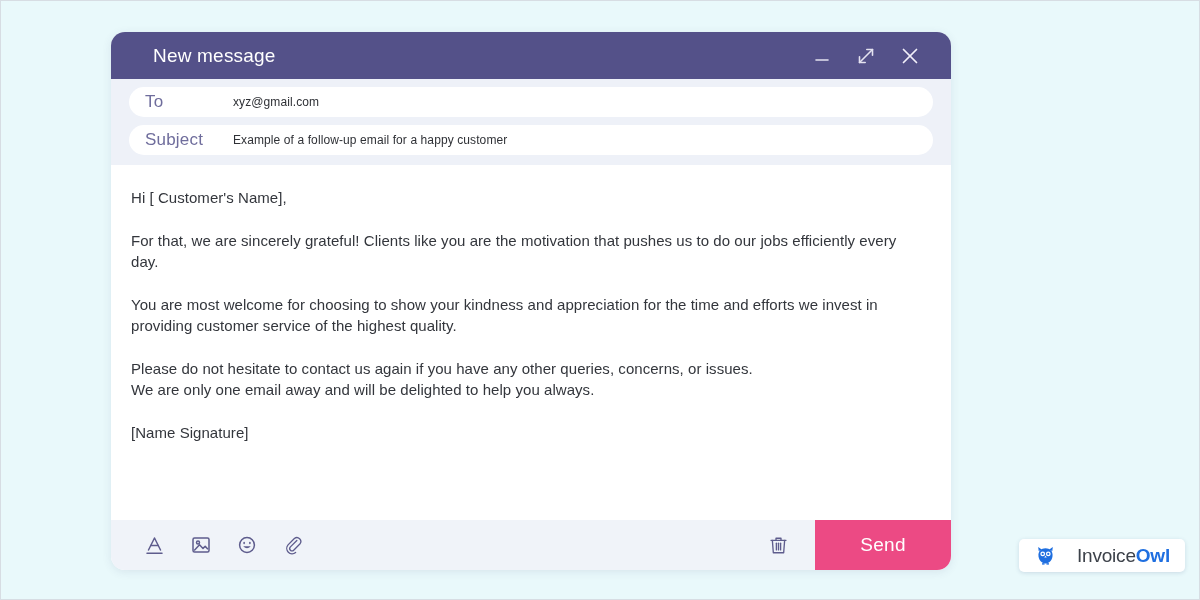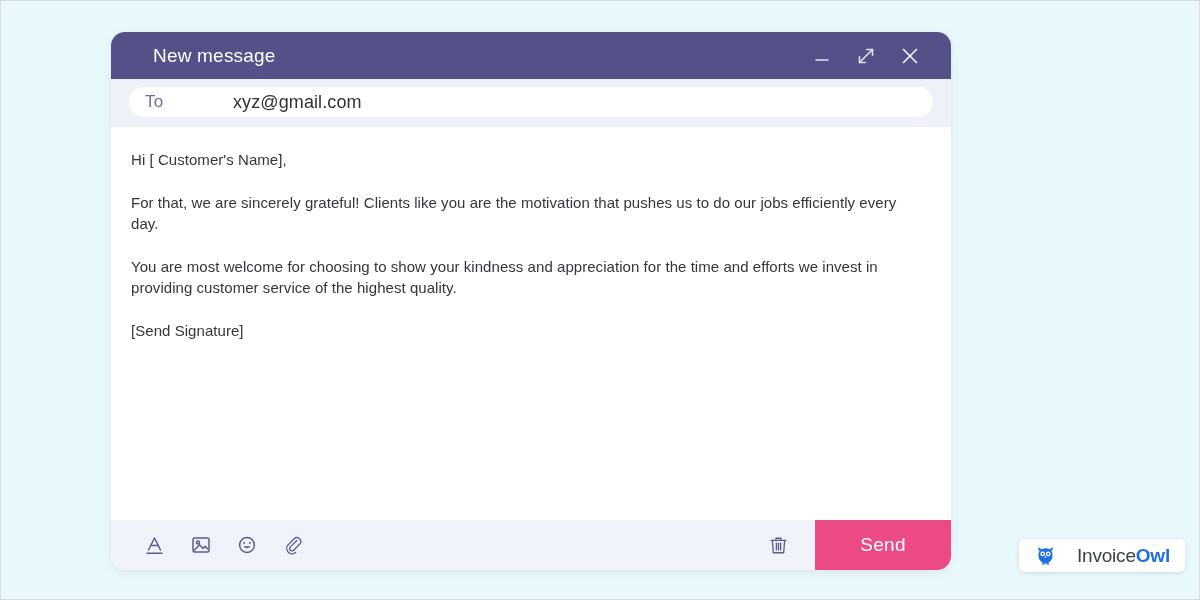--- a/index.html
+++ b/index.html
@@ -87,21 +87,21 @@
   .field-row:last-child { margin-bottom: 0; }
   .field-label {
     color: #6f6d9c;
     font-size: 17px;
     width: 88px;
     flex: none;
     letter-spacing: 0.2px;
   }
   .field-value {
     color: #2f3136;
-    font-size: 18px;
+    font-size: 12px;
     letter-spacing: 0.1px;
     flex: 1;
     white-space: nowrap;
     overflow: hidden;
   }
 
   
   .body-area {
     flex: 1;
     background: #ffffff;
@@ -229,28 +229,34 @@
       </div>
     </div>
 
     <div class="fields">
 
       <div class="field-row">
         <span class="field-label">To</span>
         <span class="field-value">xyz@gmail.com</span>
       </div>
 
+      <div class="field-row">
+        <span class="field-label">Subject</span>
+        <span class="field-value">Example of a follow-up email for a happy customer</span>
+      </div>
 
     </div>
 
     <div class="body-area">
       <p class="body-para">Hi [ Customer's Name],</p>
       <p class="body-para">For that, we are sincerely grateful! Clients like you are the motivation that pushes us to do our jobs efficiently every day.</p>
       <p class="body-para">You are most welcome for choosing to show your kindness and appreciation for the time and efforts we invest in providing customer service of the highest quality.</p>
-      <p class="body-para">[Send Signature]</p>
+      <p class="body-para">Please do not hesitate to contact us again if you have any other queries, concerns, or issues.
+We are only one email away and will be delighted to help you always.</p>
+      <p class="body-para">[Name Signature]</p>
     </div>
 
     <div class="footer">
 
       <div class="tool-group">
 
         <div class="tool-btn">
           <svg width="24" height="24" viewBox="0 0 24 24">
             <g stroke="#5e5c8d" stroke-width="1.5" fill="none" stroke-linecap="round" stroke-linejoin="round">
               <polyline points="5.5,17 11.5,5 17.5,17"></polyline>

